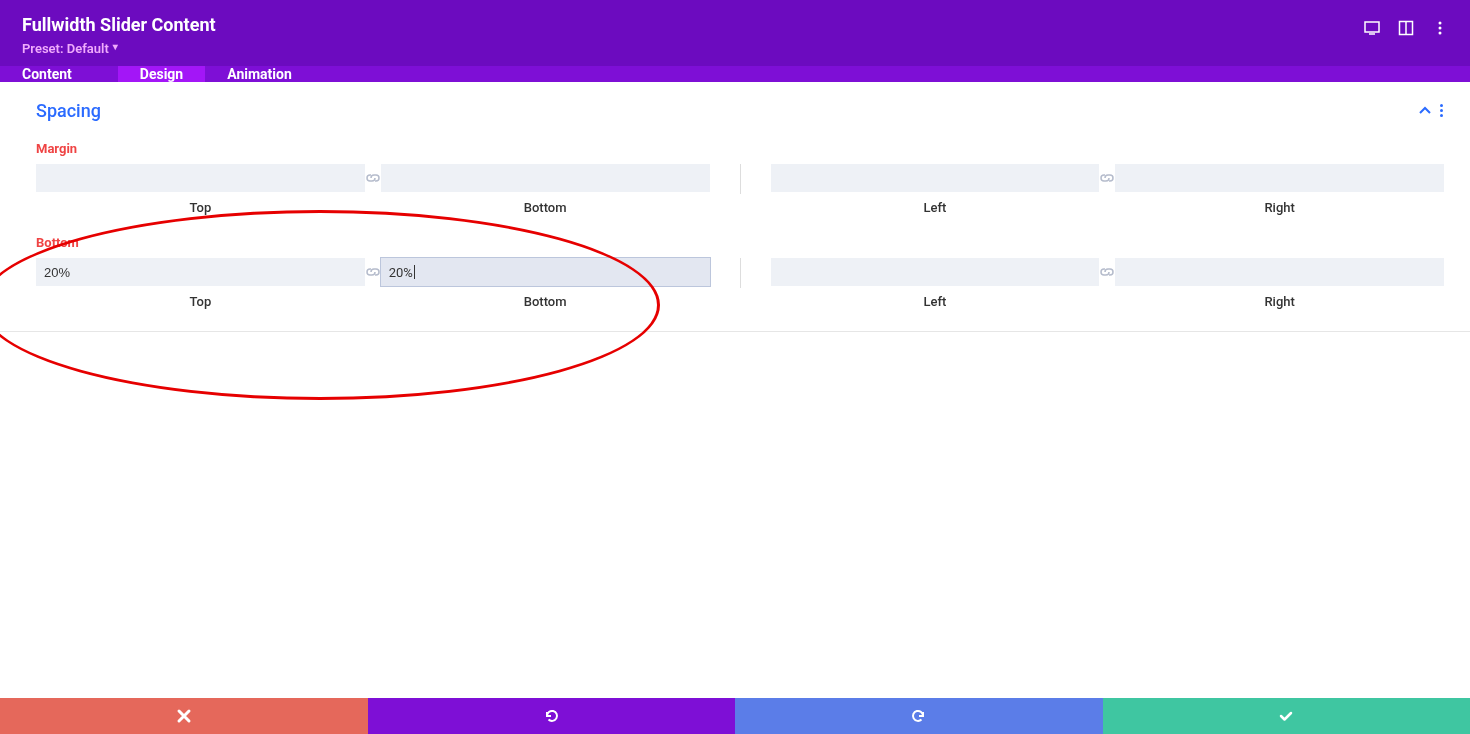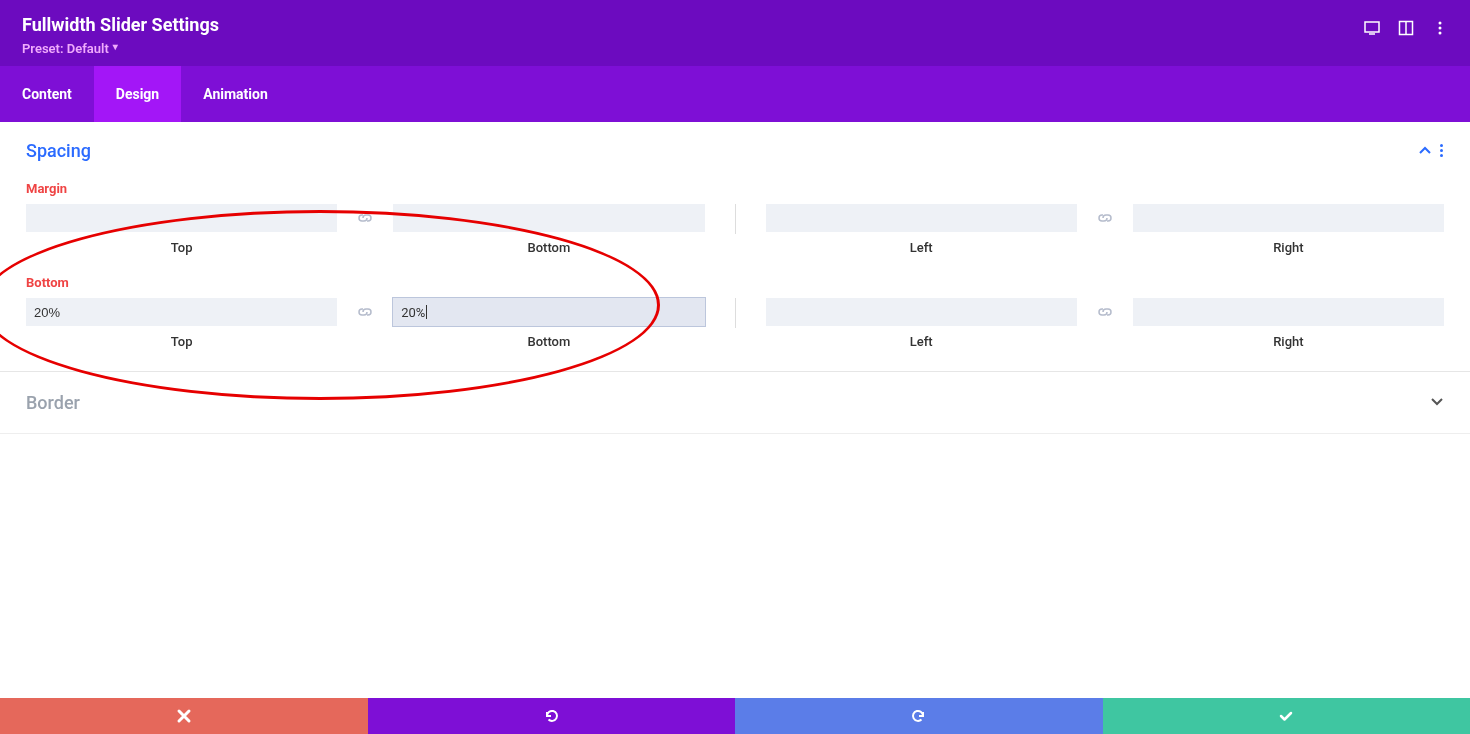--- a/index.html
+++ b/index.html
@@ -9,37 +9,37 @@
   .header { background: #6c0bbf; color: #fff; padding: 14px 22px 10px 22px; display: flex; justify-content: space-between; align-items: flex-start; }
   .header-left { display: flex; flex-direction: column; }
   .title { font-size: 18px; font-weight: 700; }
   .preset { font-size: 13px; font-weight: 600; margin-top: 6px; display: flex; color: #f0abfc; }
   .preset .caret { margin-left: 4px; font-size: 10px; }
   .header-right { display: flex; gap: 18px; align-items: center; padding-top: 6px; }
   .header-icon { width: 16px; height: 16px; display: flex; align-items: center; justify-content: center; cursor: pointer; }
 
   
   .tabs { background: #7e0fd6; display: flex; }
-  .tab { padding: 20px 22px; font-size: 14px; font-weight: 700; color: #fff; cursor: pointer; }
-  .tab.active { background: #a316f7; }
+  .tab { padding: 0 22px; font-size: 14px; font-weight: 700; color: #fff; cursor: pointer; }
+  .tab.active { background: #a316f7; margin-left: 24px; }
 
   
   .content { background: #fff; height: 587px; overflow-y: auto; }
-  .section-open { padding: 18px 26px 22px 26px; border-bottom: 1px solid #e6e6e6; position: relative; }
+  .section-open { padding: 18px 26px 22px 36px; border-bottom: 1px solid #e6e6e6; position: relative; }
   .section-title-row { display: flex; justify-content: space-between; align-items: center; }
   .section-title { font-size: 18px; font-weight: 500; color: #2b6bff; }
   .section-actions { display: flex; gap: 8px; align-items: center; color: #2b6bff; }
   .chev-up { width:14px; height:14px; }
   .kebab { width: 4px; display:flex; flex-direction:column; gap:2px; }
   .kebab span { width:3px; height:3px; border-radius:50%; background:#2b6bff; display:block; }
 
   .group-label { font-size: 13px; font-weight: 700; color: #ef4444; margin-top: 20px; margin-bottom: 8px; }
 
   .row { display: flex; align-items: flex-start; }
-  .pair { flex: 1; display: flex; gap: 20px; align-items: flex-start; }
+  .pair { flex: 1; display: flex; gap: 0; align-items: flex-start; }
   .pair-divider { width: 1px; height: 30px; background: #ddd; margin: 0 30px; }
 
   .field { flex: 1; display: flex; flex-direction: column; align-items: center; }
   .input { width: 100%; height: 28px; background: #eef1f6; border: none; padding: 0 8px; font-size: 13px; color: #333; }
   .input.focus { background: #e3e7f1; outline: 1px solid #bcc6dc; }
   .field-label { font-size: 13px; color: #333; margin-top: 8px; font-weight: 500; }
 
   .link-icon { width: 16px; height: 16px; margin-top: 6px; flex: 0 0 16px; display:flex; align-items:center; justify-content:center; }
   .link-icon svg { width:16px; height:16px; }
 
@@ -62,21 +62,21 @@
   .circle1 { left: -20px; top: 210px; width: 680px; height: 190px; }
 
   
   .caret-line { display:inline-block; width:1px; height:14px; background:#333; vertical-align:middle; margin-left:1px; }
 </style>
 </head>
 <body>
 
 <div class="header">
   <div class="header-left">
-    <div class="title">Fullwidth Slider Settings</div>
+    <div class="title">Fullwidth Slider Content</div>
     <div class="preset">
       <span>Preset: Default</span>
       <span class="caret">▾</span>
     </div>
   </div>
   <div class="header-right">
     <div class="header-icon">
       <svg viewBox="0 0 16 16" fill="none" stroke="#fff" stroke-width="1.5">
           <rect x="1" y="2" width="14" height="10"></rect>
           <line x1="5" y1="14" x2="11" y2="14"></line>
@@ -194,26 +194,20 @@
             </svg>
         </div>
         <div class="field">
           <input class="input" value="" style="">
           <div class="field-label">Right</div>
         </div>
       </div>
     </div>
   </div>
 
-  <div class="section-collapsed">
-    <div class="title-c">Border</div>
-    <div class="chev-down"><svg width="14" height="14" viewBox="0 0 14 14" fill="none" stroke="#555" stroke-width="2">
-          <polyline points="2,5 7,10 12,5"></polyline>
-        </svg></div>
-  </div>
 
 </div>
 
 <div class="footer">
   <div class="footer-btn btn-cancel">
     <svg viewBox="0 0 16 16">
         <path d="M3 3l10 10M13 3L3 13" stroke="#fff" stroke-width="3" stroke-linecap="round"></path>
       </svg>
   </div>
   <div class="footer-btn btn-undo">

